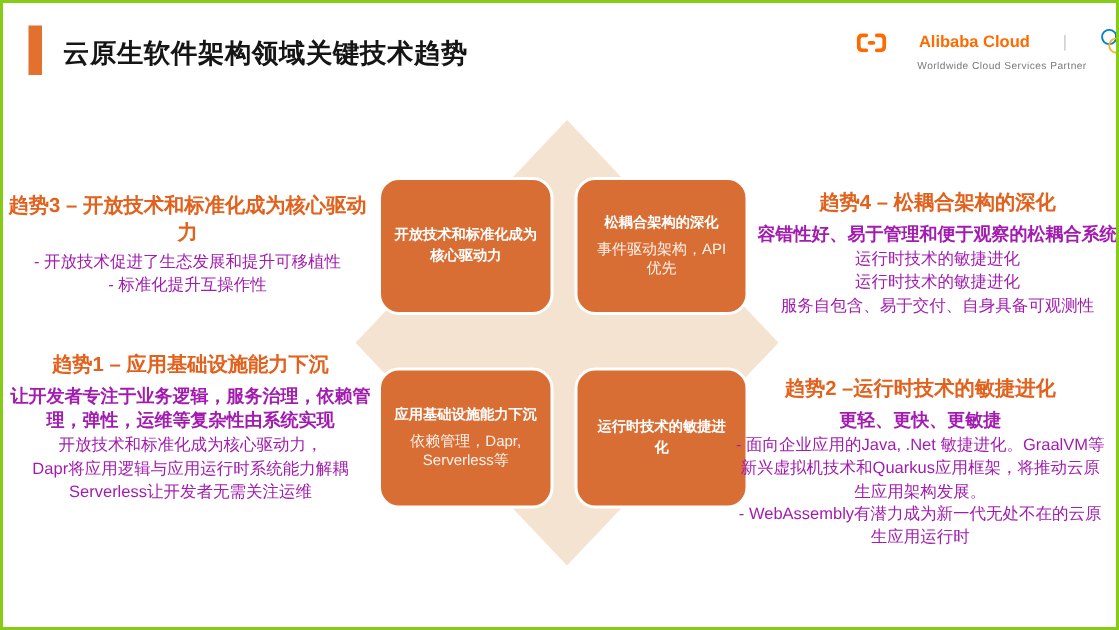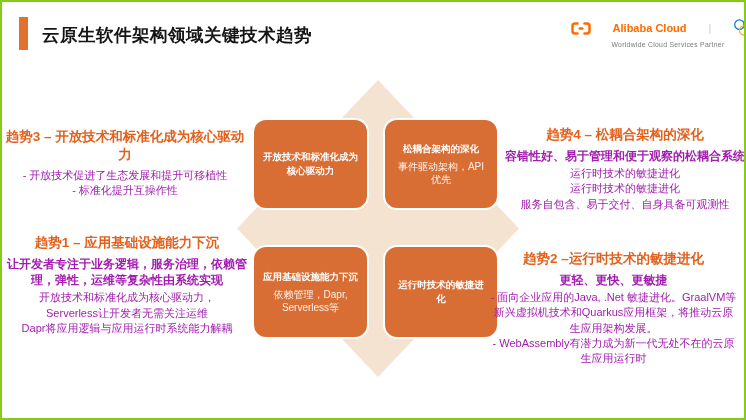--- a/index.html
+++ b/index.html
@@ -96,22 +96,22 @@
   <div class="trend tl">
     <div class="trend-heading">趋势3 – 开放技术和标准化成为核心驱动力</div>
     <div class="trend-line">- 开放技术促进了生态发展和提升可移植性</div>
     <div class="trend-line">- 标准化提升互操作性</div>
   </div>
 
   <div class="trend bl">
     <div class="trend-heading">趋势1 – 应用基础设施能力下沉</div>
     <div class="trend-sub">让开发者专注于业务逻辑，服务治理，依赖管理，弹性，运维等复杂性由系统实现</div>
     <div class="trend-line">开放技术和标准化成为核心驱动力，</div>
+    <div class="trend-line">Dapr将应用逻辑与应用运行时系统能力解耦</div>
     <div class="trend-line">Serverless让开发者无需关注运维</div>
-    <div class="trend-line">Dapr将应用逻辑与应用运行时系统能力解耦</div>
   </div>
 
   <div class="trend tr">
     <div class="trend-heading">趋势4 – 松耦合架构的深化</div>
     <div class="trend-sub">容错性好、易于管理和便于观察的松耦合系统</div>
     <div class="trend-line">运行时技术的敏捷进化</div>
     <div class="trend-line">运行时技术的敏捷进化</div>
     <div class="trend-line">服务自包含、易于交付、自身具备可观测性</div>
   </div>
 

